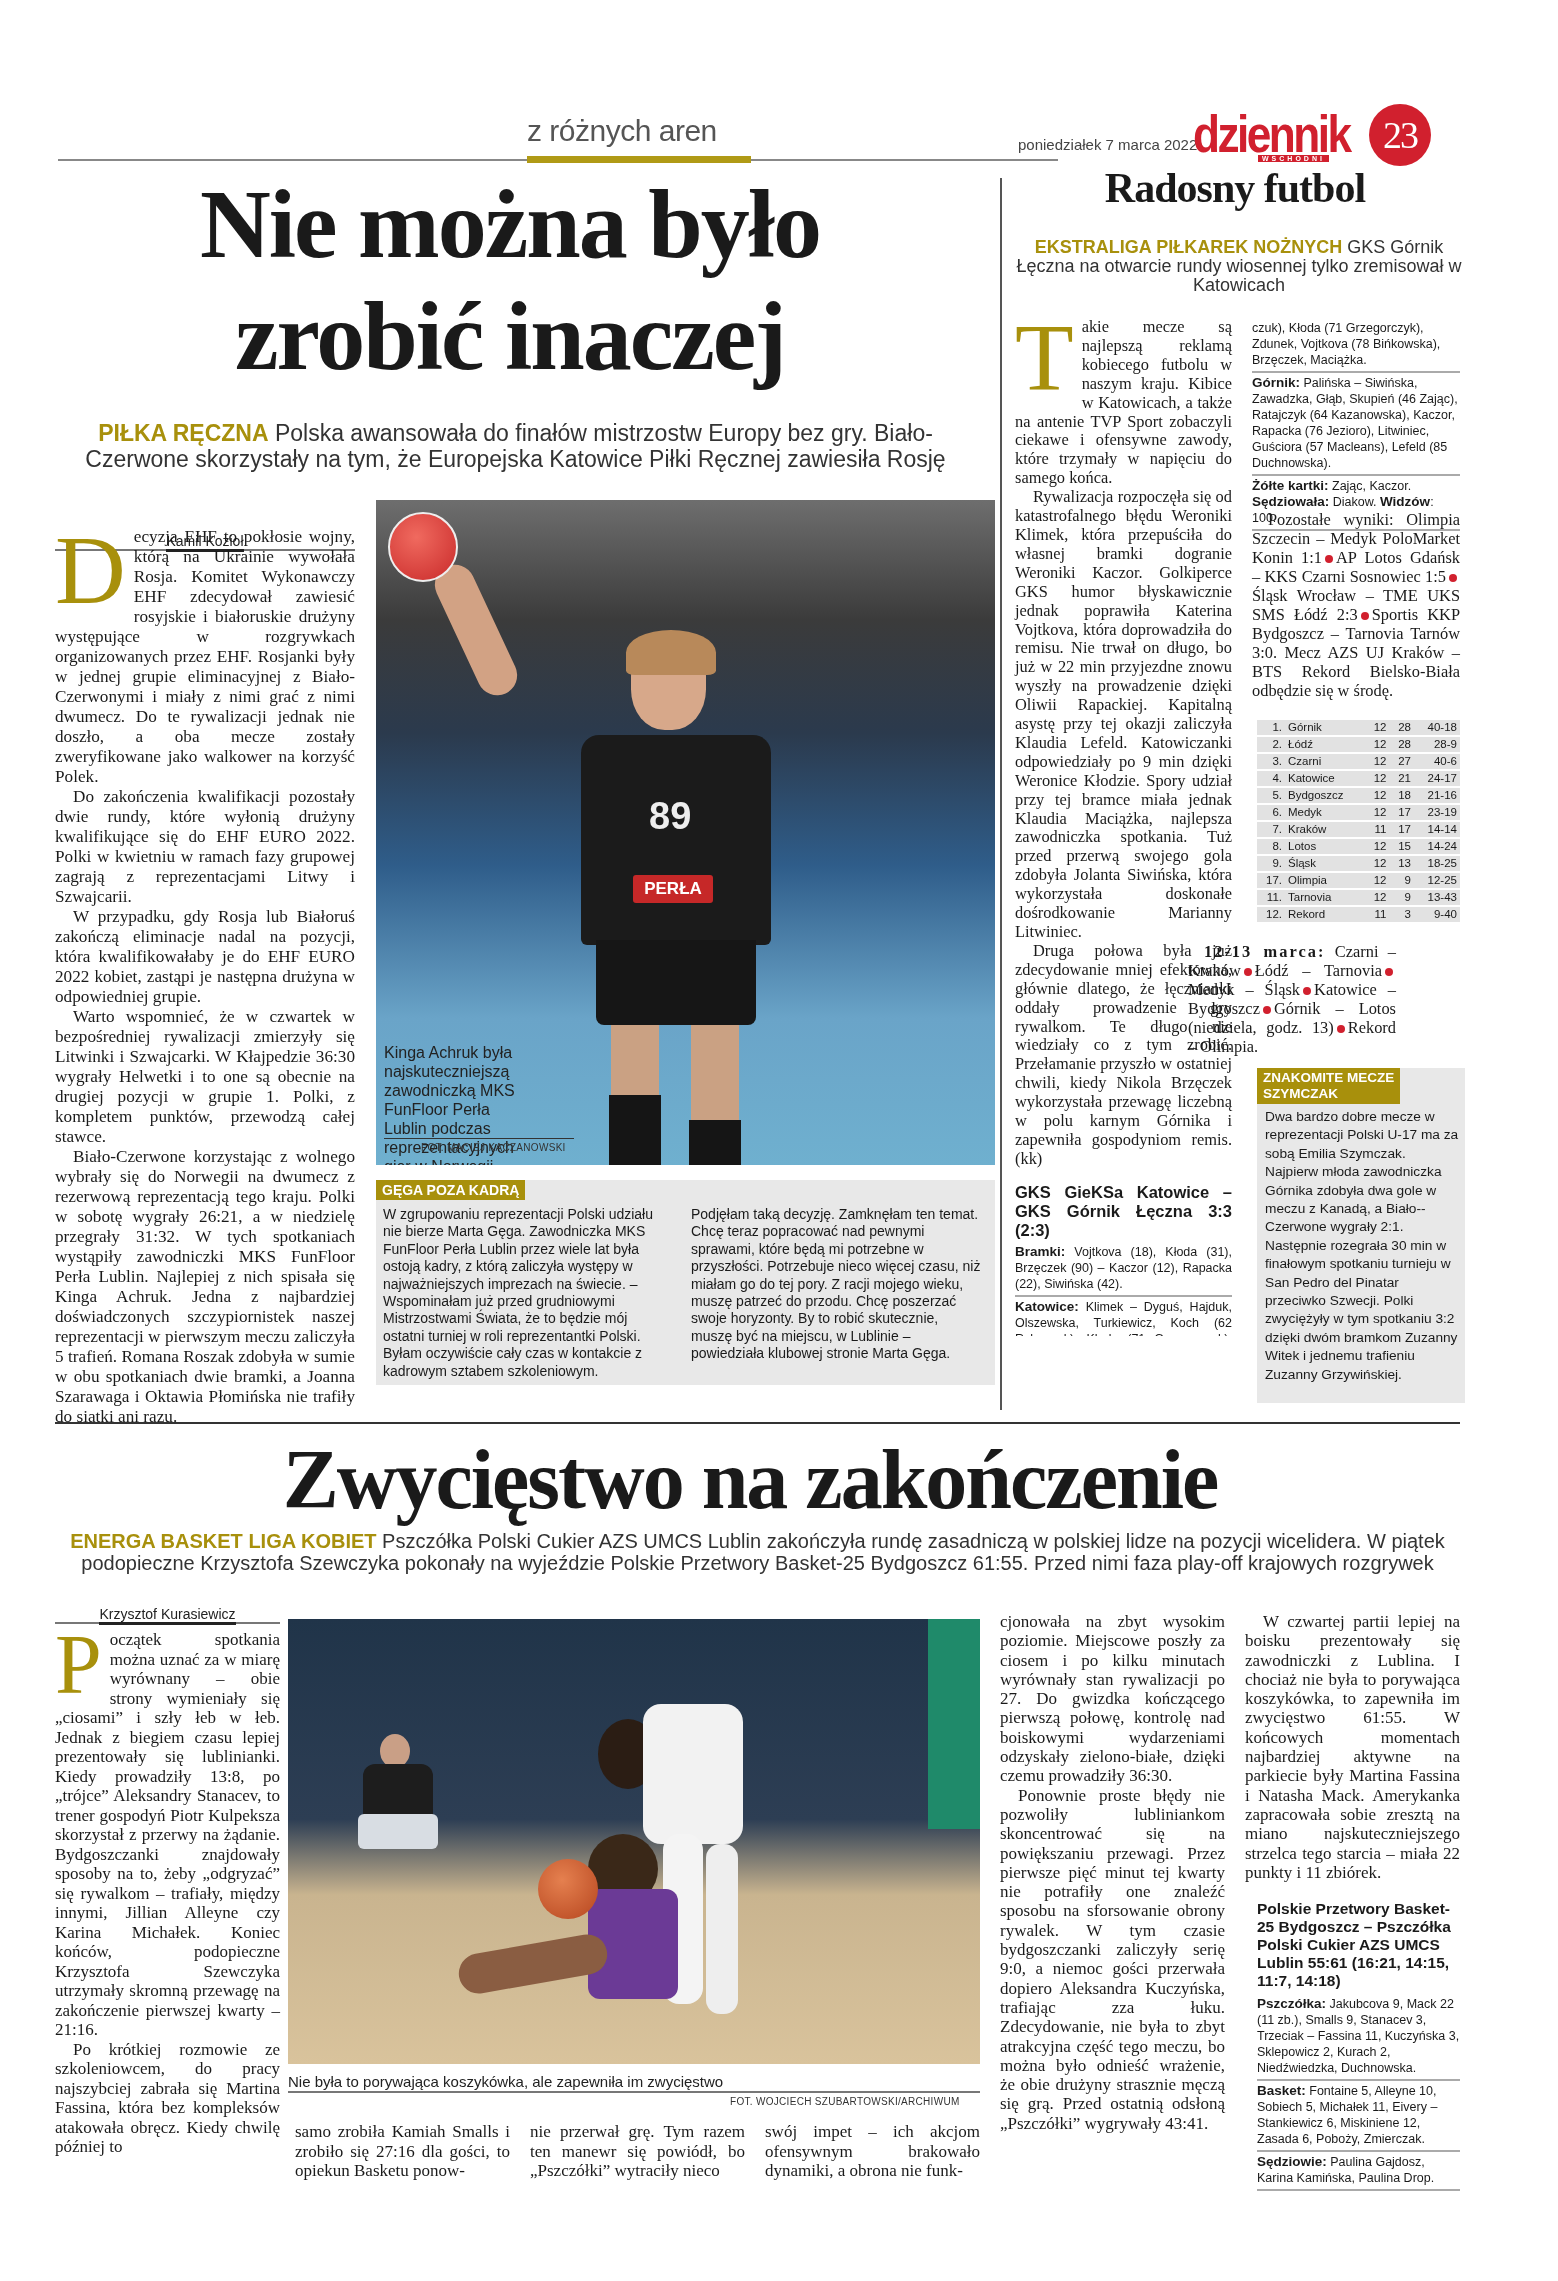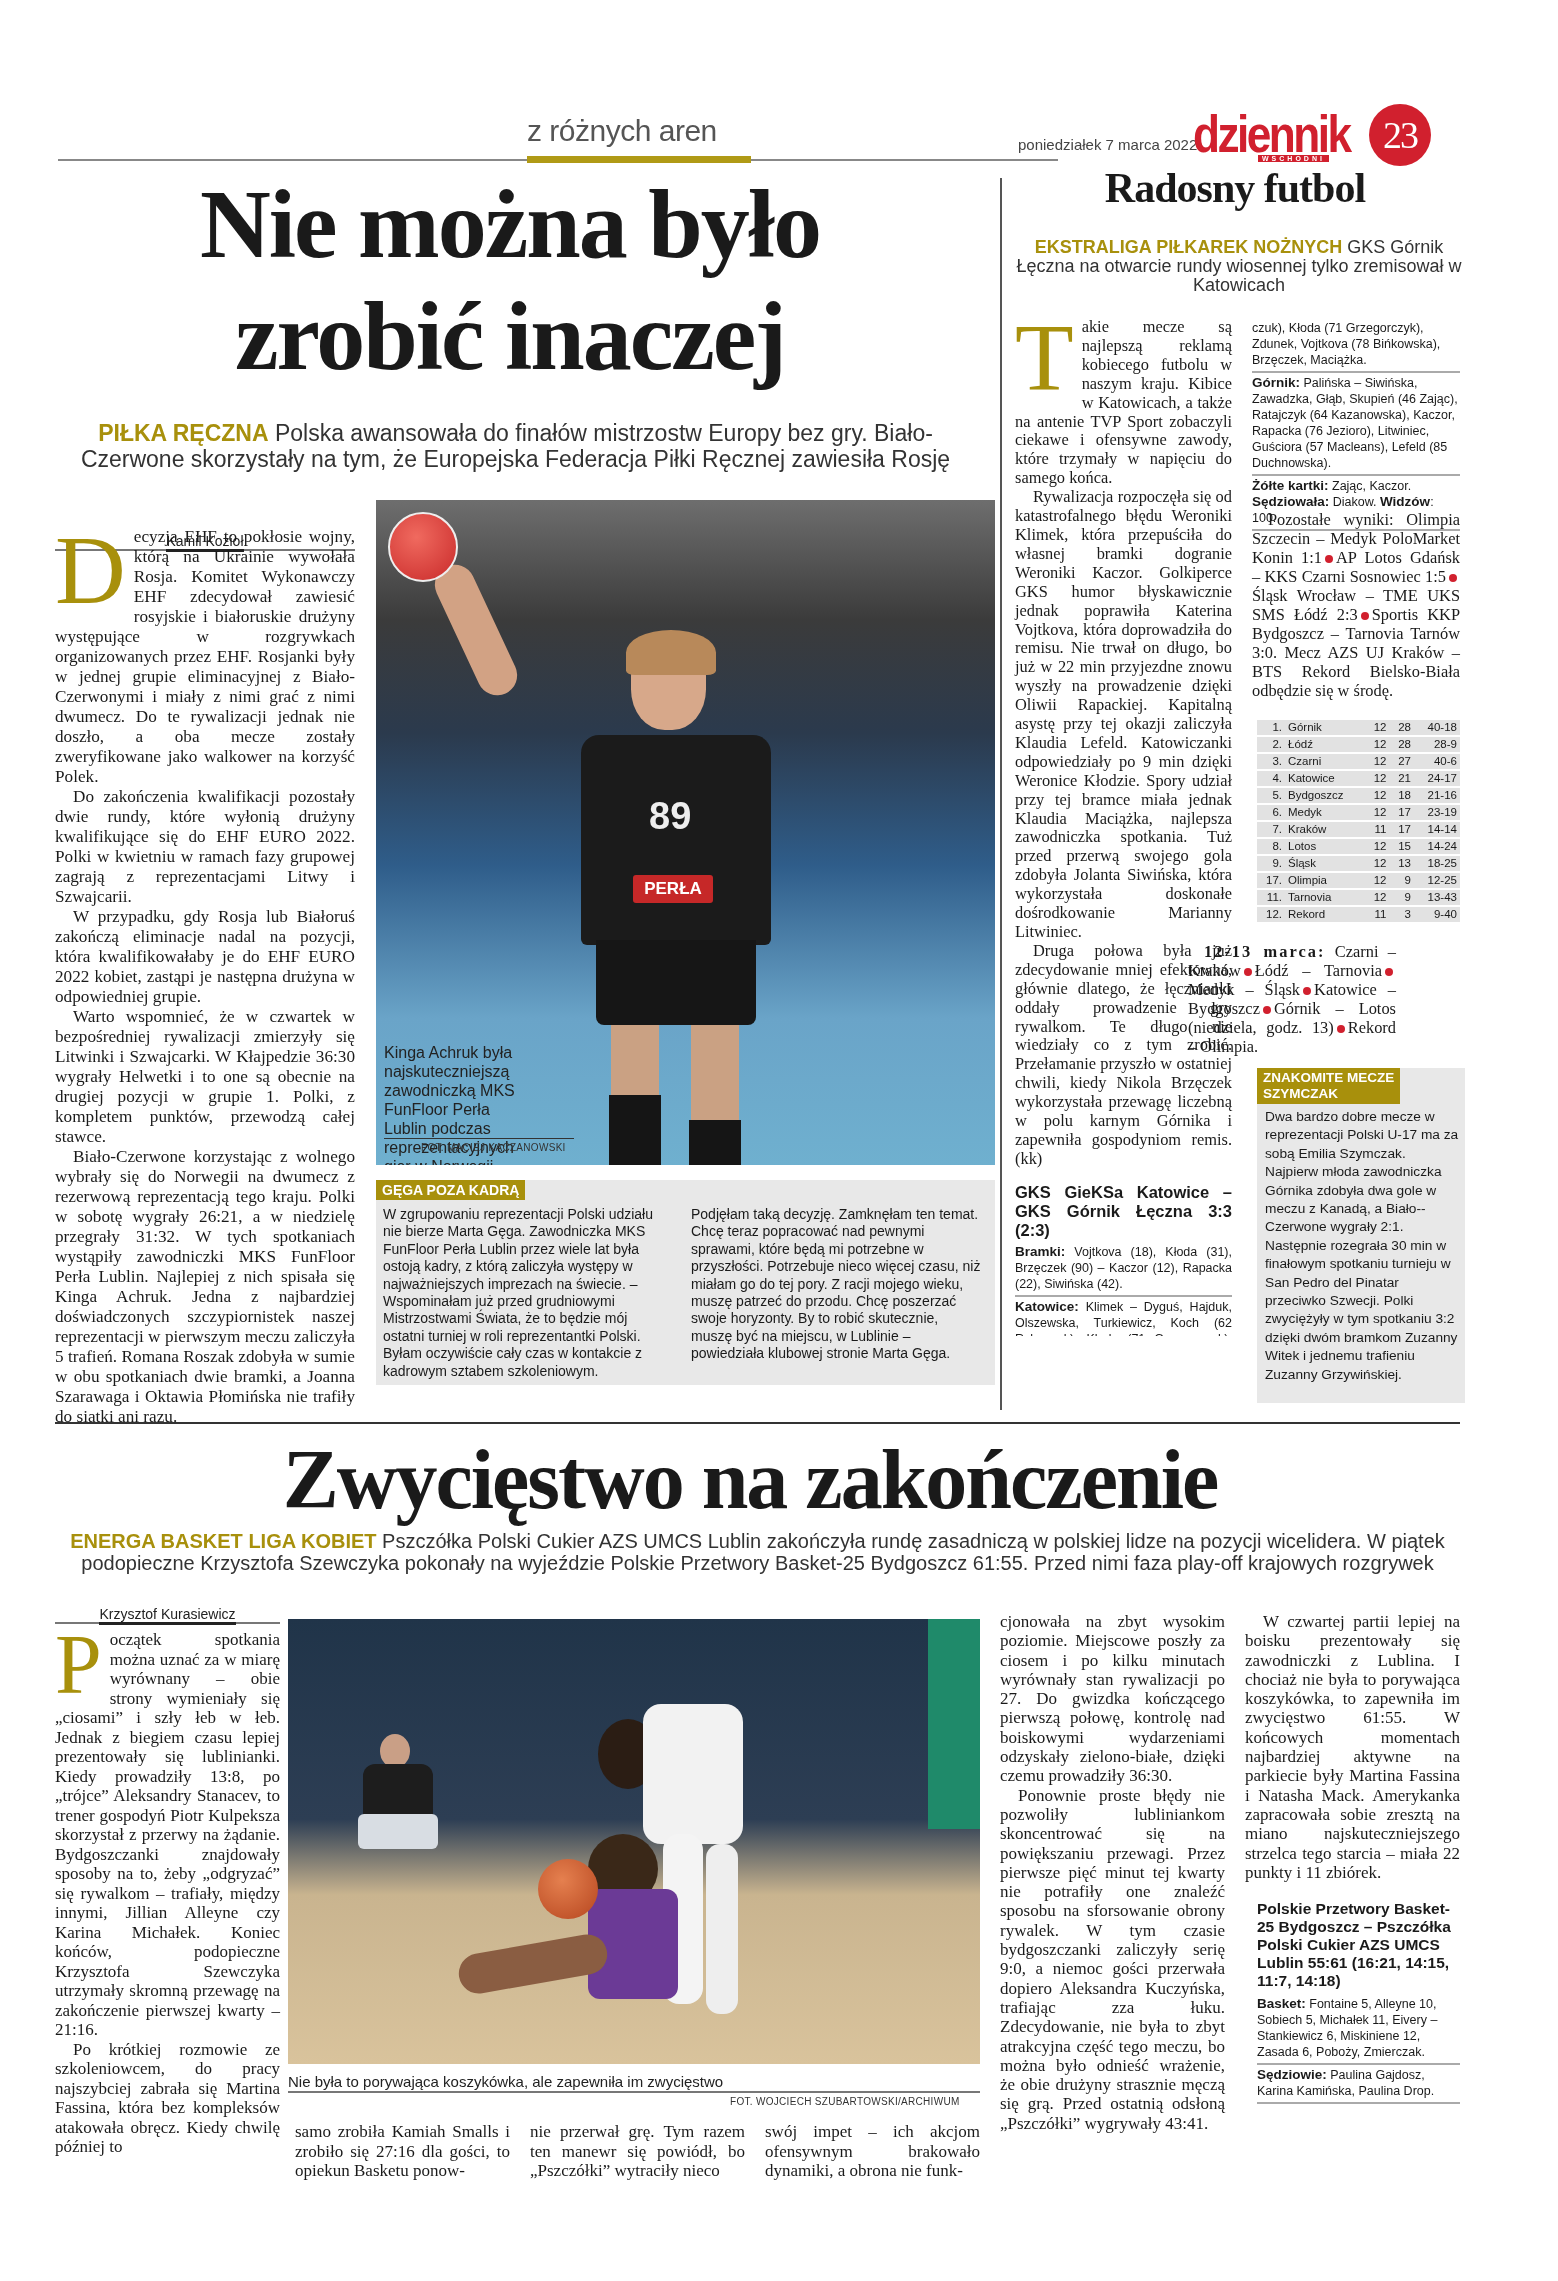--- a/index.html
+++ b/index.html
@@ -64,21 +64,21 @@
   <div class="logo">dziennik</div>
   <div class="abs logo-sub" style="left:65px;top:47px;">WSCHODNI</div>
 </div>
 <div class="abs page-num" style="left:1369px;top:104px;">23</div>
 
 <div class="abs headline" style="left:40px;top:168px;width:940px;font-size:98px;line-height:112px;">
   <div>Nie można było</div>
   <div>zrobić inaczej</div>
 </div>
 <div class="abs lead" style="left:48px;top:420px;width:935px;font-size:23px;">
-  <b>PIŁKA RĘCZNA</b><span> Polska awansowała do finałów mistrzostw Europy bez gry. Biało-Czerwone skorzystały na tym, że Europejska Federacja Piłki Ręcznej zawiesiła Rosję</span>
+  <b>PIŁKA RĘCZNA</b><span> Polska awansowała do finałów mistrzostw Europy bez gry. Biało-Czerwone skorzystały na tym, że Europejska Katowice Piłki Ręcznej zawiesiła Rosję</span>
 </div>
 
 <div class="abs byline" style="left:55px;top:505px;width:300px;margin-top:28px;">
   <span>Kamil Kozioł</span>
 </div>
 <div class="abs body-text" style="left:55px;top:527px;width:300px;">
   <p class="first"><span class="dropcap">D</span><span>ecyzja EHF to pokłosie wojny, którą na Ukrainie wywołała Rosja. Komitet Wykonawczy EHF zdecydował zawiesić rosyjskie i białoruskie drużyny występujące w rozgrywkach organizowanych przez EHF. Rosjanki były w jednej grupie eliminacyjnej z Biało- Czerwonymi i miały z nimi grać z nimi dwumecz. Do te rywalizacji jednak nie doszło, a oba mecze zostały zweryfikowane jako walkower na korzyść Polek.</span></p>
   <p>Do zakończenia kwalifikacji pozostały dwie rundy, które wyłonią drużyny kwalifikujące się do EHF EURO 2022. Polki w kwietniu w ramach fazy grupowej zagrają z reprezentacjami Litwy i Szwajcarii.</p>
   <p>W przypadku, gdy Rosja lub Białoruś zakończą eliminacje nadal na pozycji, która kwalifikowałaby je do EHF EURO 2022 kobiet, zastąpi je następna drużyna w odpowiedniej grupie.</p>
   <p>Warto wspomnieć, że w czwartek w bezpośredniej rywalizacji zmierzyły się Litwinki i Szwajcarki. W Kłajpedzie 36:30 wygrały Helwetki i to one są obecnie na drugiej pozycji w grupie 1. Polki, z kompletem punktów, przewodzą całej stawce.</p>
@@ -298,16 +298,17 @@
   <p>Ponownie proste błędy nie pozwoliły lubliniankom skoncentrować się na powiększaniu przewagi. Przez pierwsze pięć minut tej kwarty nie potrafiły one znaleźć sposobu na sforsowanie obrony rywalek. W tym czasie bydgoszczanki zaliczyły serię 9:0, a niemoc gości przerwała dopiero Aleksandra Kuczyńska, trafiając zza łuku. Zdecydowanie, nie była to zbyt atrakcyjna część tego meczu, bo można było odnieść wrażenie, że obie drużyny strasznie męczą się grą. Przed ostatnią odsłoną „Pszczółki” wygrywały 43:41.</p>
 </div>
 
 <div class="abs body-text" style="left:1245px;top:1612px;width:215px;font-size:17px;line-height:19.3px;">
   <p>W czwartej partii lepiej na boisku prezentowały się zawodniczki z Lublina. I chociaż nie była to porywająca koszykówka, to zapewniła im zwycięstwo 61:55. W końcowych momentach najbardziej aktywne na parkiecie były Martina Fassina i Natasha Mack. Amerykanka zapracowała sobie zresztą na miano najskuteczniejszego strzelca tego starcia – miała 22 punkty i 11 zbiórek.</p>
 </div>
 
 <div class="abs" style="left:1257px;top:1900px;width:203px;">
   <div class="stats-head" style="font-size:15.5px;line-height:18px;">Polskie Przetwory Basket-25 Bydgoszcz – Pszczółka Polski Cukier AZS UMCS Lublin 55:61 (16:21, 14:15, 11:7, 14:18)</div>
   <div class="stats" style="margin-top:4px;">
+    <div class="row"><b>Pszczółka:</b><span> Jakubcova 9, Mack 22 (11 zb.), Smalls 9, Stanacev 3, Trzeciak – Fassina 11, Kuczyńska 3, Sklepowicz 2, Kurach 2, Niedźwiedzka, Duchnowska.</span></div>
     <div class="row"><b>Basket:</b><span> Fontaine 5, Alleyne 10, Sobiech 5, Michałek 11, Eivery – Stankiewicz 6, Miskiniene 12, Zasada 6, Poboży, Zmierczak.</span></div>
     <div class="row"><b>Sędziowie:</b><span> Paulina Gajdosz, Karina Kamińska, Paulina Drop.</span></div>
   </div>
 </div>
 
 </body></html>

